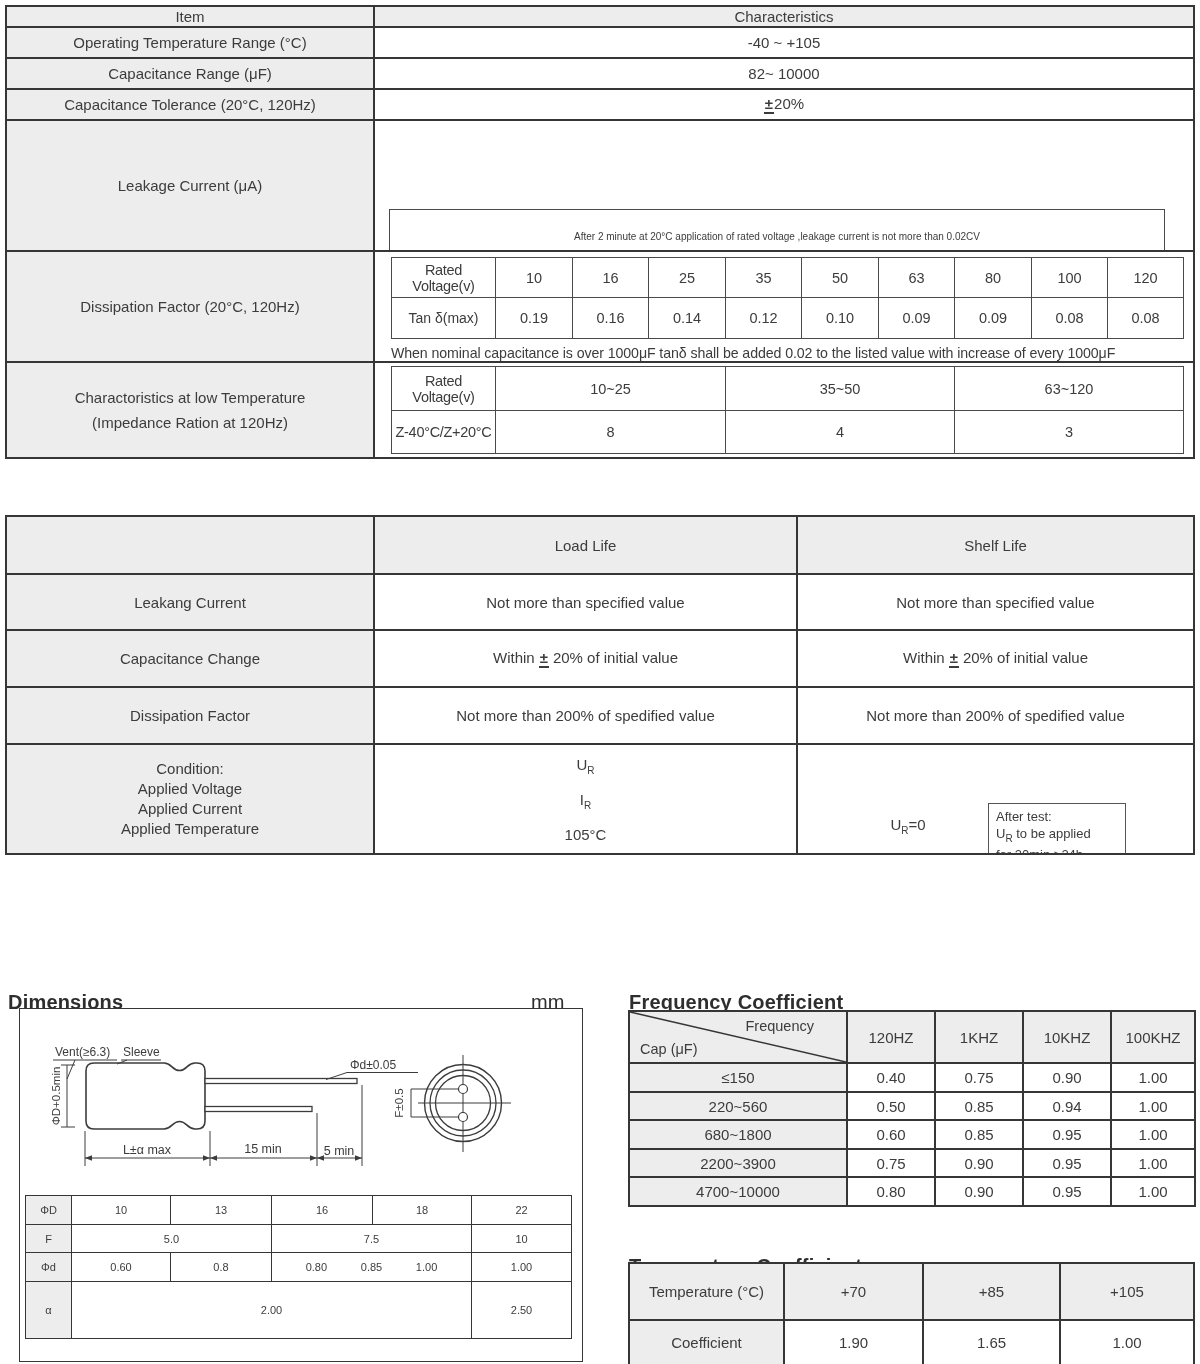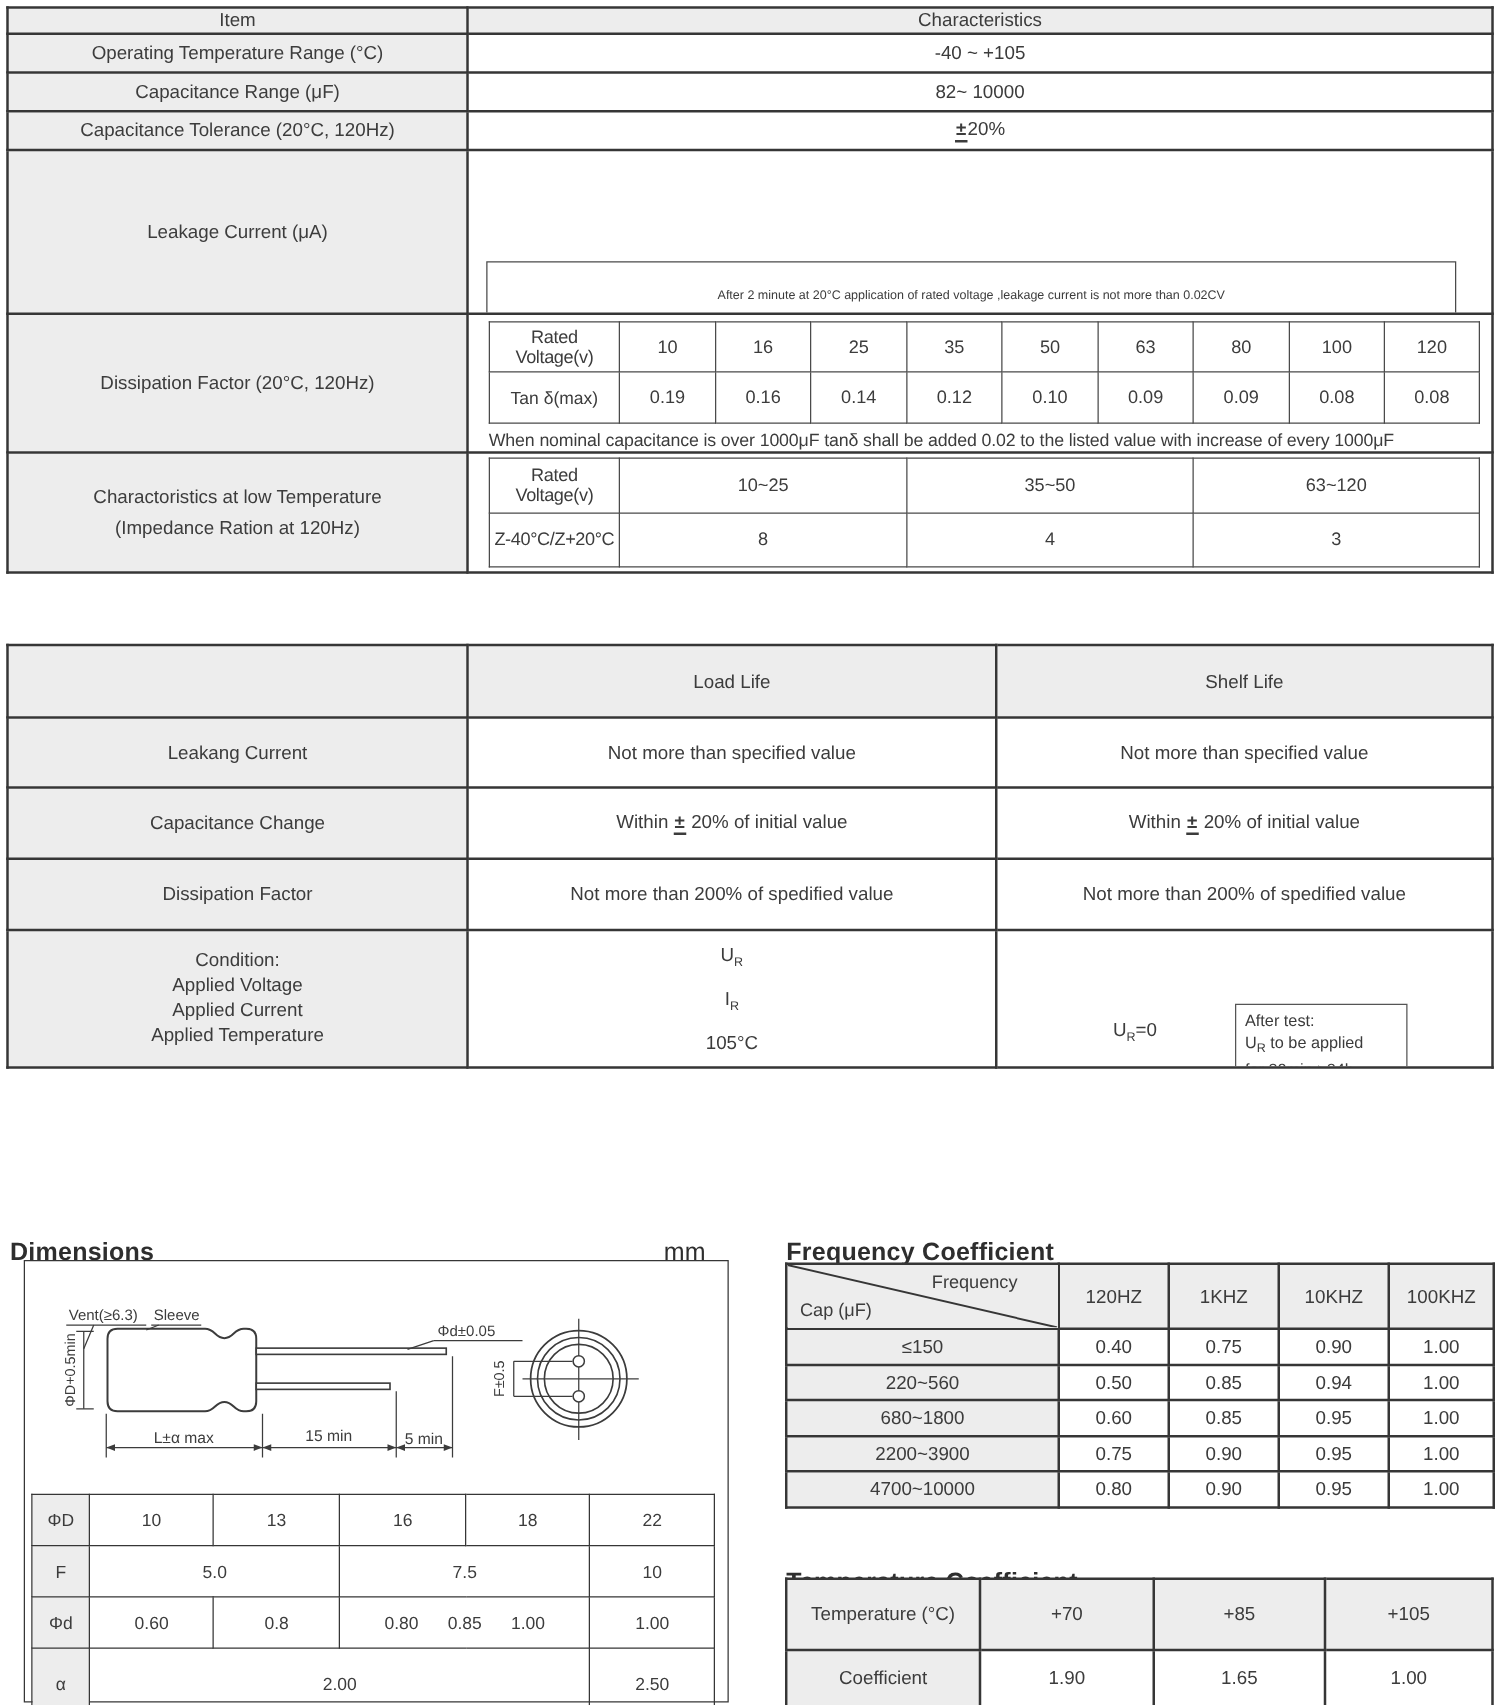--- a/index.html
+++ b/index.html
@@ -27,21 +27,21 @@
   .shelf-vals{position:absolute;left:25px;top:11px;width:170px;text-align:center;line-height:29px;font-size:15px;}
   .after-box{position:absolute;left:190px;top:4px;width:138px;height:98px;border:1.5px solid #555;
              box-sizing:border-box;padding:5px 7px;font-size:13px;line-height:16.5px;text-align:left;}
   
   .h1{position:absolute;font-size:20px;font-weight:600;color:#2e2e2e;letter-spacing:0.2px;margin-top:28px;}
   
   .dim-box{position:absolute;left:19px;top:1008px;width:562px;height:352px;border:1.5px solid #363636;}
   .dim-box svg{position:absolute;left:0;top:0;}
   svg text{fill:#3c3c3c;font-family:"Liberation Sans","DejaVu Sans",sans-serif;}
   .dim-table{position:absolute;left:5px;top:186px;}
-  .dim-table td{border:1.5px solid #363636;text-align:center;vertical-align:middle;font-size:14px;padding:12px;}
+  .dim-table td{border:1.5px solid #363636;text-align:center;vertical-align:middle;font-size:11px;padding:0;}
   .phid-spread{display:flex;justify-content:space-evenly;align-items:center;}
   
   .ft td{border:2px solid #363636;text-align:center;vertical-align:middle;font-size:15px;padding:0;overflow:hidden;}
   .diag{position:relative;}
   .diag svg{position:absolute;left:0;top:0;width:100%;height:100%;}
   .diag .top-lab{position:absolute;top:6px;right:32px;font-size:14.5px;}
   .diag .bot-lab{position:absolute;bottom:5px;left:10px;font-size:14.5px;}
 </style>
 </head>
 <body>

